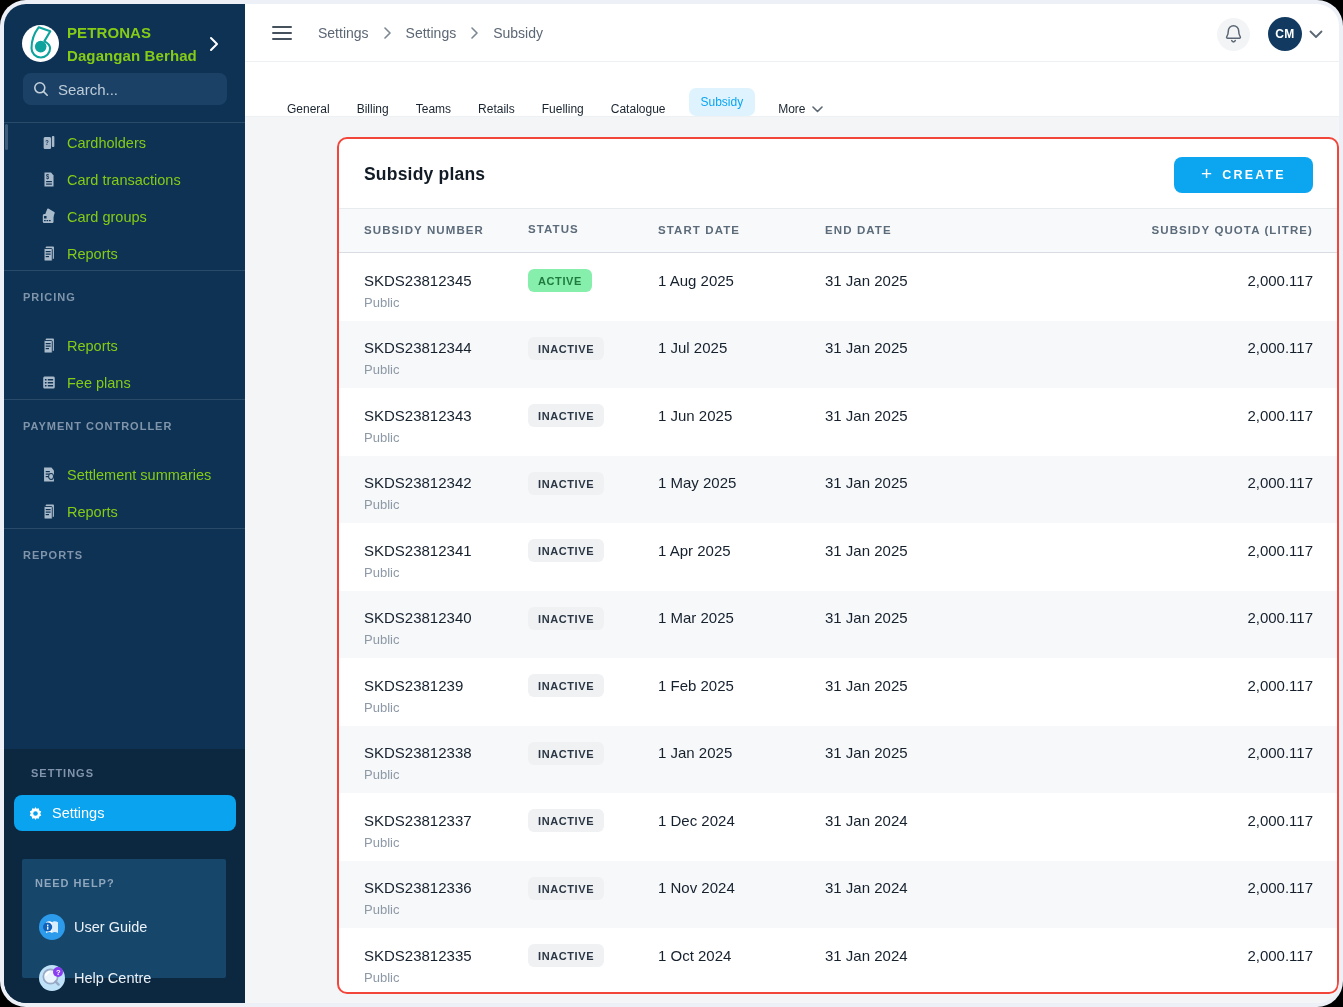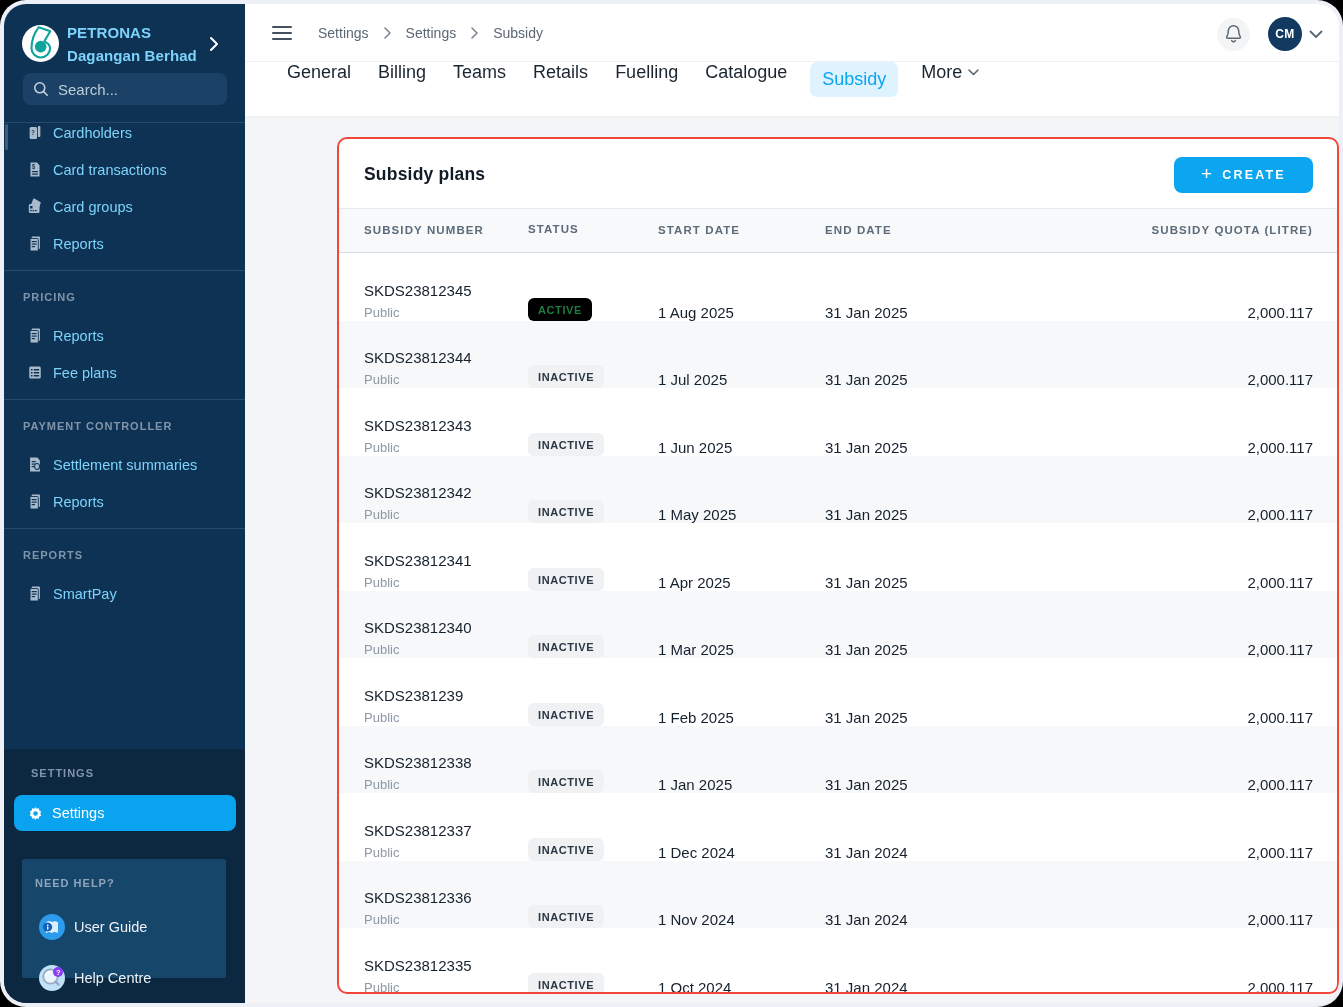--- a/index.html
+++ b/index.html
@@ -3,27 +3,27 @@
 <meta charset="utf-8">
 <style>
 *{margin:0;padding:0;box-sizing:border-box}
 html,body{width:1343px;height:1007px;background:#000;font-family:"Liberation Sans",sans-serif;overflow:hidden}
 .frame{position:absolute;inset:0;border-radius:26px;background:#EDF1F7}
 .app{position:absolute;inset:4px;border-radius:22px;background:#fff;overflow:hidden;display:flex}
 
 .sidebar{width:241px;flex:none;background:#0E3253;color:#E9EFF5;display:flex;flex-direction:column;position:relative}
 .side-head{height:69px;flex:none;display:flex;align-items:center;padding:10px 26px 0 18px}
 .logo{width:37px;height:37px;flex:none}
-.org{margin-left:8px;font-size:15px;font-weight:bold;line-height:23px;color:#7dd3fc;flex:1;letter-spacing:.1px}
+.org{margin-left:8px;font-size:15px;font-weight:bold;line-height:23px;color:#84cc16;flex:1;letter-spacing:.1px}
 .chev-r{flex:none;margin-right:0px}
 .search{margin:0 18px 0 19px;height:32px;flex:none;border-radius:8px;background:#1B4266;display:flex;align-items:center;padding:0 10px;color:#BECCD9;font-size:15px}
 .search svg{margin-right:9px}
 .nav{flex:1;margin-top:17px;border-top:1px solid rgba(210,225,240,.14);position:relative}
 .sbar{position:absolute;left:1px;top:1px;width:3px;height:26px;border-radius:1.5px;background:rgba(210,225,240,.25)}
-.item{height:37px;display:flex;align-items:center;padding-left:24px;font-size:14.5px;color:#7dd3fc}
+.item{height:37px;display:flex;align-items:flex-end;padding-left:38px;font-size:14.5px;color:#84cc16}
 .item .ic{width:14px;height:17px;margin-right:11px;flex:none;display:flex;align-items:center;justify-content:center}
 .sec{border-top:1px solid rgba(210,225,240,.14);padding-bottom:8px}
 .seclab{margin:20px 0 14px 19px;font-size:11px;font-weight:bold;letter-spacing:1px;color:#8095AB;line-height:12px}
 .navtop{margin-top:-9px;padding-bottom:8px}
 
 .botdark{background:#0C2740;height:254px;flex:none}
 .botdark .seclab{margin:18px 0 0 27px}
 .activebtn{margin:16px 9px 0 10px;height:36px;border-radius:8px;background:#0AA3EF;display:flex;align-items:center;padding-left:13px;font-size:14.5px;color:#fff}
 .activebtn .ic{width:17px;height:17px;margin-right:8px;display:flex;align-items:center;justify-content:center}
 .help{margin:28px 19px 0 18px;background:#17466B;border-radius:2px;height:119px;padding:18px 10px 0 12px}
@@ -33,39 +33,39 @@
 
 .main{flex:1;display:flex;flex-direction:column;min-width:0}
 .topbar{height:58px;flex:none;display:flex;align-items:center;padding:0 16px 0 27px;border-bottom:1px solid #EEF1F4}
 .burger{width:20px;height:14px;display:flex;flex-direction:column;justify-content:space-between;margin-right:26px}
 .burger i{display:block;height:2px;border-radius:1px;background:#46515E}
 .crumb{display:flex;align-items:center;font-size:14px;color:#5C6774;flex:1}
 .crumb .sep{margin:0 15px;display:flex;align-items:center}
 .bellwrap{width:33px;height:33px;border-radius:50%;background:#F2F4F6;display:flex;align-items:center;justify-content:center;margin:3px 18px 0 0}
 .avatar{width:34px;height:34px;border-radius:50%;background:#123A61;color:#fff;font-size:12px;font-weight:bold;display:flex;align-items:center;justify-content:center;letter-spacing:.5px;margin-top:2px}
 .avchev{margin:3px 0 0 7px}
-.tabs{height:55px;flex:none;display:flex;align-items:flex-start;padding-left:42px;border-bottom:1px solid #EEF1F4;gap:27px;font-size:18px;color:#1A2530}
+.tabs{height:55px;flex:none;display:flex;align-items:flex-end;padding-left:42px;border-bottom:1px solid #EEF1F4;gap:27px;font-size:12px;color:#1A2530}
 .tab.active{background:#DFF3FE;color:#0BA5F0;padding:7px 12px;border-radius:7px;margin:0 -4px}
 .tab.more{display:flex;align-items:center;gap:6px}
 .content{flex:1;background:#F4F5F6;overflow:hidden;display:flex}
 .card{margin:20px auto 0 92px;width:1018px;height:857px;background:#fff;border:2.5px solid #F2463B;border-radius:10px;overflow:hidden;display:flex;flex-direction:column}
 .cardhead{height:68.5px;flex:none;display:flex;align-items:center;padding:3px 24px 0 25px}
 .cardhead h1{font-size:17.5px;color:#121C27;letter-spacing:.2px;flex:1}
 .create{width:139px;height:36px;border-radius:8px;background:#0BA5F0;color:#fff;display:flex;align-items:center;justify-content:center;font-size:12.5px;font-weight:bold;letter-spacing:2.2px}
 .create .plus{font-weight:normal;font-size:19px;margin-right:10px;letter-spacing:0;position:relative;top:-1px}
 .thead{height:45.5px;flex:none;background:#F8F9FA;border-top:1px solid #E7EBEE;border-bottom:1.5px solid #D8DDE3;display:flex;align-items:center;padding:0 24px 0 25px;font-size:11.5px;font-weight:bold;letter-spacing:1.1px;color:#5C6B7A}
-.row{height:67.5px;flex:none;display:flex;align-items:flex-end;padding:18.5px 24px 0 25px}
+.row{height:67.5px;flex:none;display:flex;align-items:flex-start;padding:18.5px 24px 0 25px}
 .row.alt{background:#F7F8F9}
 .c1{width:164px}.c2{width:130px}.c3{width:167px}.c4{flex:1}.c5{width:200px;text-align:right}
 .num{font-size:15px;color:#16212E;line-height:17px}
 .sub{font-size:13px;color:#8D99A6;line-height:16px;margin-top:6px}
 .date{font-size:15px;color:#16212E;line-height:17px}
 .c2{margin-top:-2.5px}
 .pill{display:inline-block;padding:6px 10px 5px;border-radius:6px;font-size:11px;font-weight:bold;letter-spacing:.6px;line-height:12px}
-.pill.on{background:#000000;color:#1F7A40}
+.pill.on{background:#86efac;color:#1F7A40}
 .pill.off{background:#EFF1F3;color:#2A3643}
 </style>
 </head>
 <body>
 <div class="frame">
     <div class="app">
   <aside class="sidebar">
     <div class="side-head">
       <svg class="logo" viewBox="0 0 37 37">
         <circle cx="18.5" cy="18.5" r="18.5" fill="#fff"></circle>
@@ -161,29 +161,20 @@
                   <rect x="4.5" y="1.5" width="10" height="12.5" rx="1" fill="#A9BACB"></rect>
                   <rect x="2.5" y="3.5" width="10" height="12.5" rx="1" fill="#A9BACB" stroke="#0E3253" stroke-width="1"></rect>
                   <rect x="4.5" y="6" width="6" height="1.2" fill="#0E3253"></rect>
                   <rect x="4.5" y="8.5" width="6" height="1.2" fill="#0E3253"></rect>
                   <rect x="4.5" y="11" width="4" height="1.2" fill="#0E3253"></rect>
                 </svg>
               </span>Reports</div>
       </div>
       <div class="sec">
         <div class="seclab">REPORTS</div>
-        <div class="item"><span class="ic">
-                <svg width="14" height="17" viewBox="0 0 17 17" preserveAspectRatio="none">
-                  <rect x="4.5" y="1.5" width="10" height="12.5" rx="1" fill="#A9BACB"></rect>
-                  <rect x="2.5" y="3.5" width="10" height="12.5" rx="1" fill="#A9BACB" stroke="#0E3253" stroke-width="1"></rect>
-                  <rect x="4.5" y="6" width="6" height="1.2" fill="#0E3253"></rect>
-                  <rect x="4.5" y="8.5" width="6" height="1.2" fill="#0E3253"></rect>
-                  <rect x="4.5" y="11" width="4" height="1.2" fill="#0E3253"></rect>
-                </svg>
-              </span>SmartPay</div>
       </div>
     </div>
     <div class="botdark">
       <div class="seclab">SETTINGS</div>
       <div class="activebtn"><span class="ic">
               <svg width="15" height="15" viewBox="0 0 17 17">
                 <path d="M8.5 1 l1.2 2.2 2.5-.6 .6 2.5 2.2 1.2 -1.1 2.2 1.1 2.2 -2.2 1.2 -.6 2.5 -2.5-.6 -1.2 2.2 -1.2-2.2 -2.5 .6 -.6-2.5 -2.2-1.2 1.1-2.2 -1.1-2.2 2.2-1.2 .6-2.5 2.5 .6 z" fill="#fff"></path>
                 <circle cx="8.5" cy="8.5" r="2.6" fill="#0AA3EF"></circle>
               </svg>
             </span>Settings</div>

